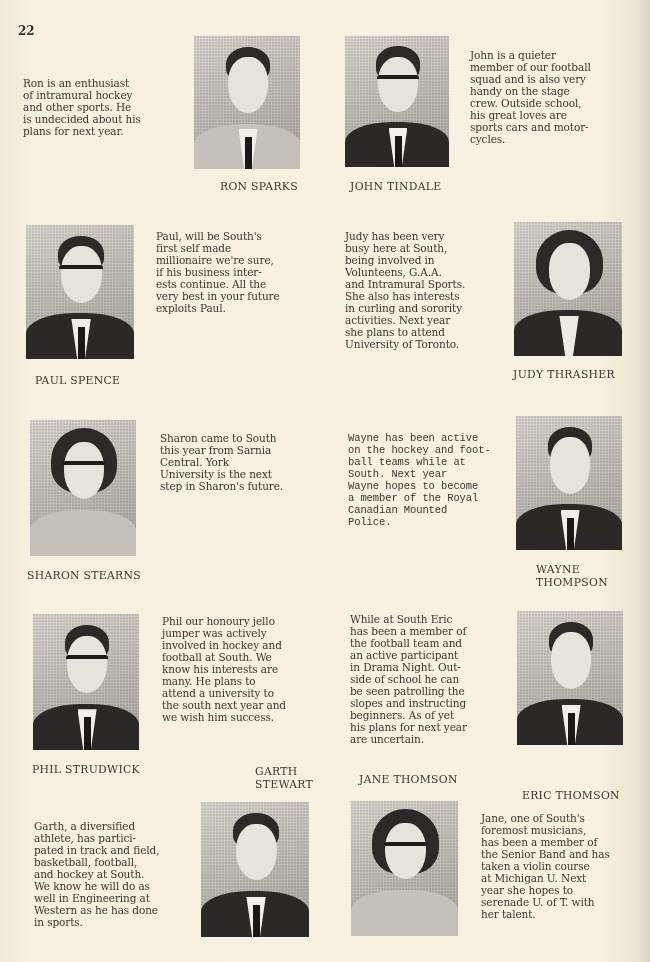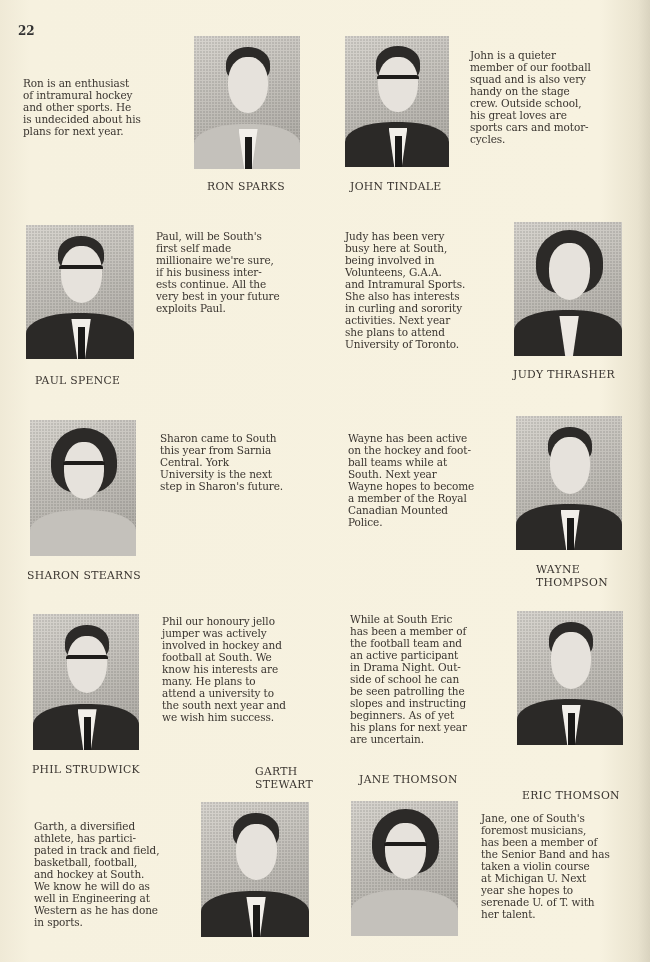--- a/index.html
+++ b/index.html
@@ -73,21 +73,21 @@
 and other sports.  He
 is undecided about his
 plans for next year.</div>
 <div class="photo" style="left:194px; top:36px; width:106px; height:133px;">
   <div class="hair"></div>
     <div class="face"></div>
     <div class="body light"></div>
     <div class="collar"></div>
     <div class="tie"></div>
 </div>
-<div class="name" style="left:207px; top:180px;">RON SPARKS</div>
+<div class="name" style="left:220px; top:180px;">RON SPARKS</div>
 
 <div class="photo" style="left:345px; top:36px; width:104px; height:131px;">
   <div class="hair"></div>
     <div class="face"></div>
     <div class="glasses"></div>
     <div class="body"></div>
     <div class="collar"></div>
     <div class="tie"></div>
 </div>
 <div class="name" style="left:350px; top:180px;">JOHN TINDALE</div>
@@ -141,21 +141,21 @@
     <div class="glasses"></div>
     <div class="body light"></div>
 </div>
 <div class="name" style="left:27px; top:569px;">SHARON STEARNS</div>
 <div class="bio" style="left:160px; top:432px;">Sharon came to South
 this year from Sarnia
 Central.  York
 University is the next
 step in Sharon's future.</div>
 
-<div class="bio" style="left:348px; top:432px;">Wayne has been active
+<div class="bio" style="left:348px; top:432px;font-family:Liberation Mono, monospace;">Wayne has been active
 on the hockey and foot-
 ball teams while at
 South.  Next year
 Wayne hopes to become
 a member of the Royal
 Canadian Mounted
 Police.</div>
 <div class="photo" style="left:516px; top:416px; width:106px; height:134px;">
   <div class="hair"></div>
     <div class="face"></div>

